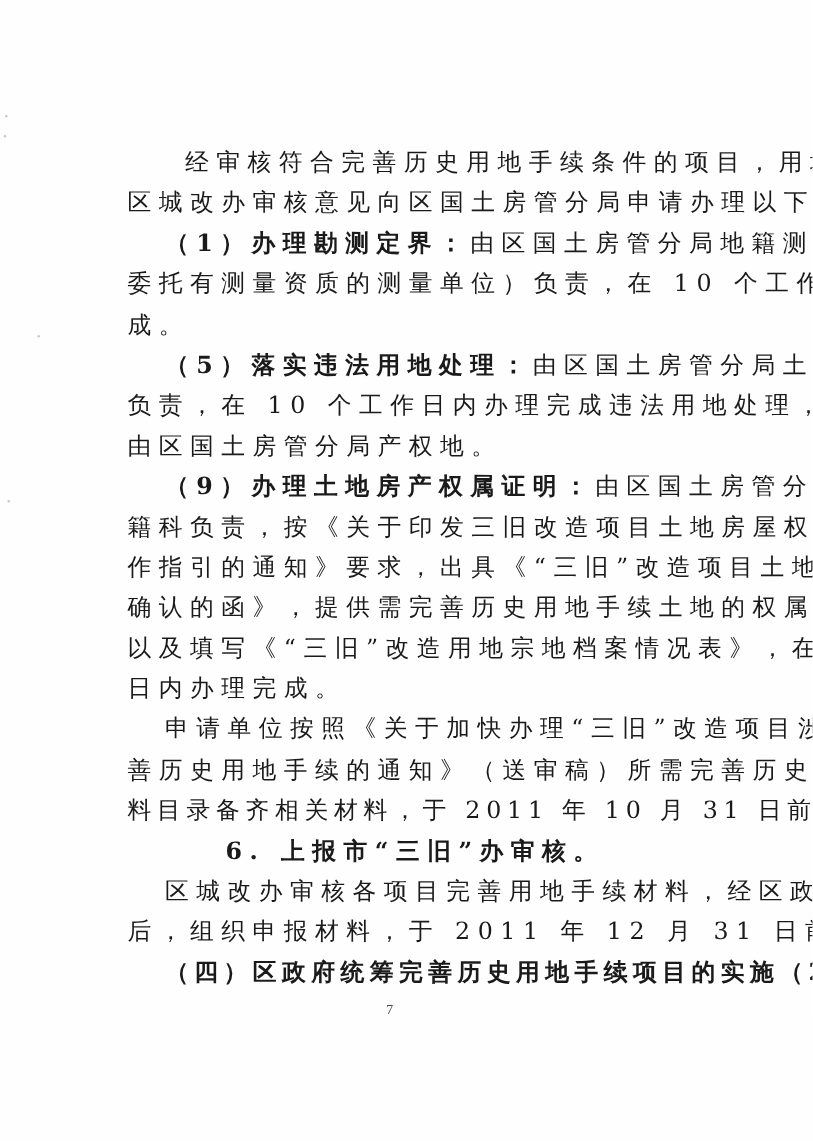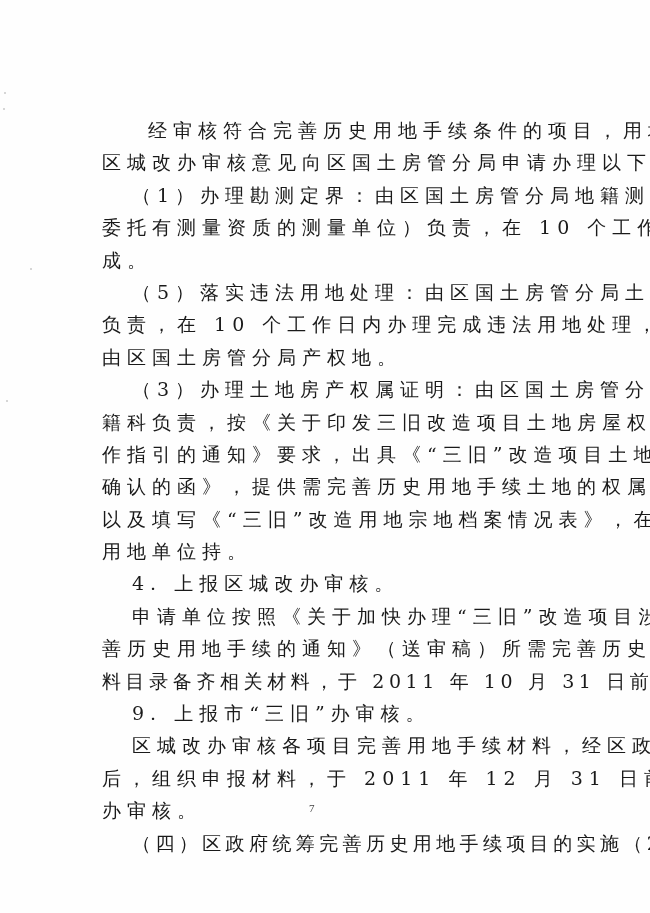--- a/index.html
+++ b/index.html
@@ -29,21 +29,21 @@
   }
   .line {
     height: 32.4px;
     line-height: 32.4px;
     font-size: 19px;
     letter-spacing: 6px;
     white-space: nowrap;
   }
   .indent { padding-left: 46px; }
   .indent-s { padding-left: 30px; }
-  .bold { font-weight: normal; }
+  .bold { font-weight: bold; text-align: center; }
   .page-number {
     position: absolute;
     left: 309px;
     top: 802px;
     font-size: 11px;
     color: #444;
     font-family: "Liberation Serif", serif;
   }
   .speck {
     position: absolute;
@@ -62,38 +62,36 @@
     <div class="line">区城改办审核意见向区国土房管分局申请办理以下手续：</div>
 
     <div class="line indent-s"><span class="bold">（1）办理勘测定界：</span><span>由区国土房管分局地籍测量队（或</span></div>
     <div class="line">委托有测量资质的测量单位）负责，在 10 个工作日内办理完</div>
     <div class="line">成。</div>
 
     <div class="line indent-s"><span class="bold">（5）落实违法用地处理：</span><span>由区国土房管分局土地监察科</span></div>
     <div class="line">负责，在 10 个工作日内办理完成违法用地处理，用地单位或</div>
     <div class="line">由区国土房管分局产权地。</div>
 
-    <div class="line indent-s"><span class="bold">（3）办理土地房产权属证明：</span><span>由区国土房管分局产权地</span></div>
+    <div class="line indent-s"><span class="bold">（9）办理土地房产权属证明：</span><span>由区国土房管分局产权地</span></div>
     <div class="line">籍科负责，按《关于印发三旧改造项目土地房屋权属确认工</div>
     <div class="line">作指引的通知》要求，出具《“三旧”改造项目土地房屋权属</div>
     <div class="line">确认的函》，提供需完善历史用地手续土地的权属证明材料，</div>
     <div class="line">以及填写《“三旧”改造用地宗地档案情况表》，在 20 个工作</div>
-    <div class="line">用地单位持。</div>
+    <div class="line">日内办理完成。</div>
 
-    <div class="line indent-s bold">4. 上报区城改办审核。</div>
 
     <div class="line indent-s">申请单位按照《关于加快办理“三旧”改造项目涉及完</div>
     <div class="line">善历史用地手续的通知》（送审稿）所需完善历史用地手续材</div>
     <div class="line" style="letter-spacing:4.6px">料目录备齐相关材料，于 2011 年 10 月 31 日前上报区城改办。</div>
 
-    <div class="line indent-s bold">9. 上报市“三旧”办审核。</div>
+    <div class="line indent-s bold">6. 上报市“三旧”办审核。</div>
 
     <div class="line indent-s">区城改办审核各项目完善用地手续材料，经区政府同意</div>
     <div class="line">后，组织申报材料，于 2011 年 12 月 31 日前上报市“三旧”</div>
-    <div class="line">办审核。</div>
 
     <div class="line indent-s bold" style="letter-spacing:4.4px">（四）区政府统筹完善历史用地手续项目的实施（2011</div>
   </div>
 
   <div class="page-number">7</div>
 
   <div class="speck" style="left:4px; top:92px;"></div>
   <div class="speck" style="left:3px; top:108px;"></div>
   <div class="speck" style="left:30px; top:268px;"></div>
   <div class="speck" style="left:6px; top:400px;"></div>

